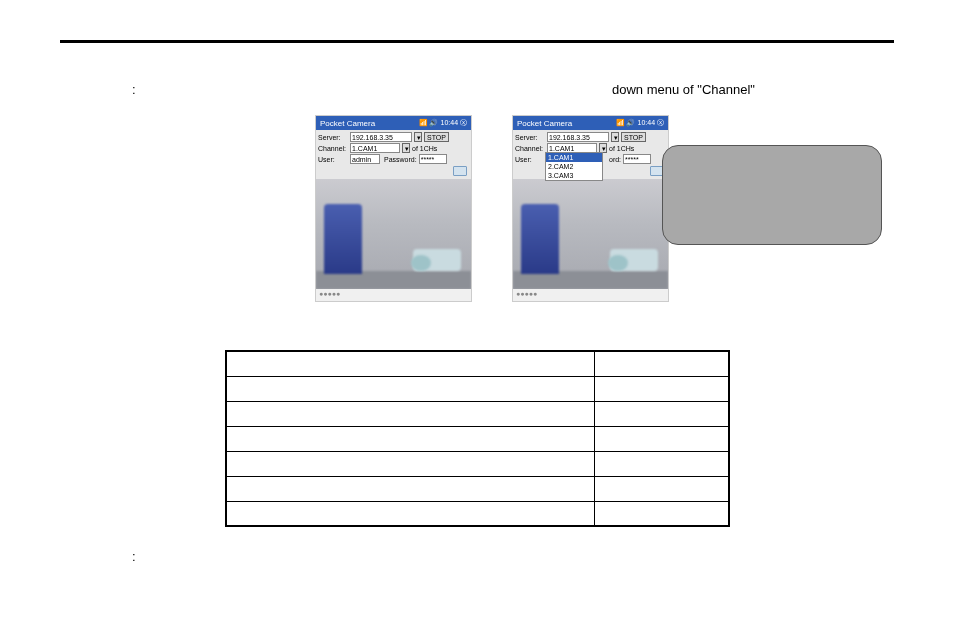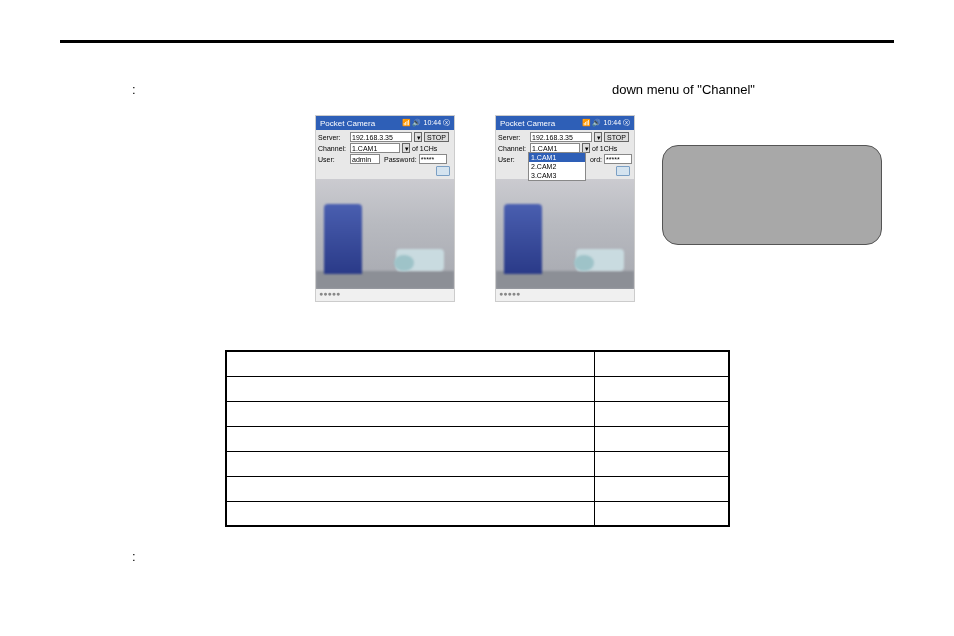--- a/index.html
+++ b/index.html
@@ -1,21 +1,21 @@
 <!DOCTYPE html>
 <html><head>
 <meta charset="utf-8">
 <style>
   * { box-sizing: border-box; margin: 0; padding: 0; }
   body { font-family: Arial, sans-serif; background: #fff; width: 954px; height: 636px; position: relative; color: #000; }
   .hr-top { position: absolute; top: 40px; left: 60px; right: 60px; border-top: 2px solid #000; border-bottom: 1px solid #000; height: 3px; }
   .line1-colon { position: absolute; top: 82px; left: 132px; font-size: 13px; }
   .line1-text { position: absolute; top: 82px; left: 612px; font-size: 13px; }
   .screenshots { position: absolute; top: 115px; left: 315px; display: flex; gap: 40px; }
-  .pda { width: 140px; background: #6d28d9; border: 1px solid #ccc; }
+  .pda { width: 157px; background: #6d28d9; border: 1px solid #ccc; }
   .pda-title { background: #2e5fb7; color: #fff; font-size: 8px; padding: 2px 4px; display: flex; justify-content: space-between; align-items: center; }
   .pda-title .icons { font-size: 7px; }
   .pda-form { background: #e8e8e8; font-size: 7px; padding: 2px; }
   .pda-row { display: flex; align-items: center; margin-bottom: 1px; gap: 2px; }
   .pda-row .lbl { width: 30px; }
   .pda-row .inp { background: #fff; border: 1px solid #888; padding: 0 1px; flex: 0 0 auto; height: 10px; line-height: 10px; overflow: hidden; }
   .pda-row .btn { background: #ddd; border: 1px solid #666; padding: 0 2px; font-size: 7px; height: 10px; line-height: 10px; }
   .dd { background: #fff; border: 1px solid #888; font-size: 7px; position: relative; }
   .dd-row { padding: 1px 2px; }
   .dd-sel { background: #2e5fb7; color: #fff; }

